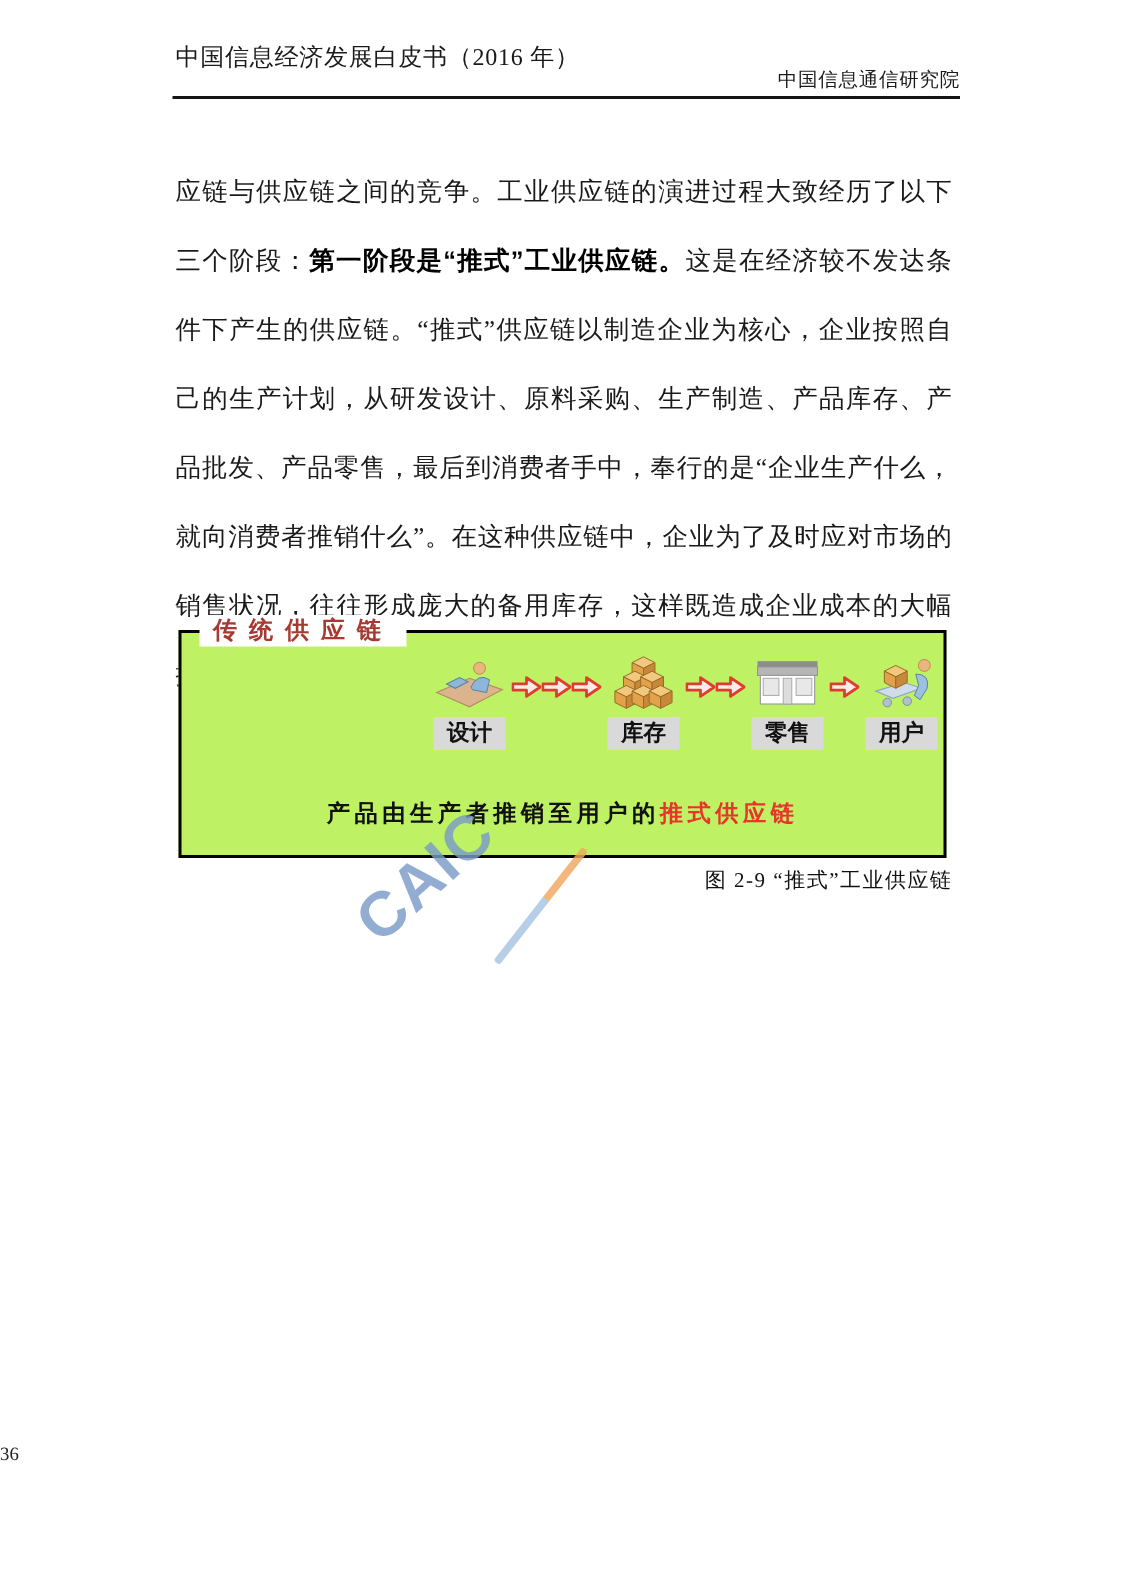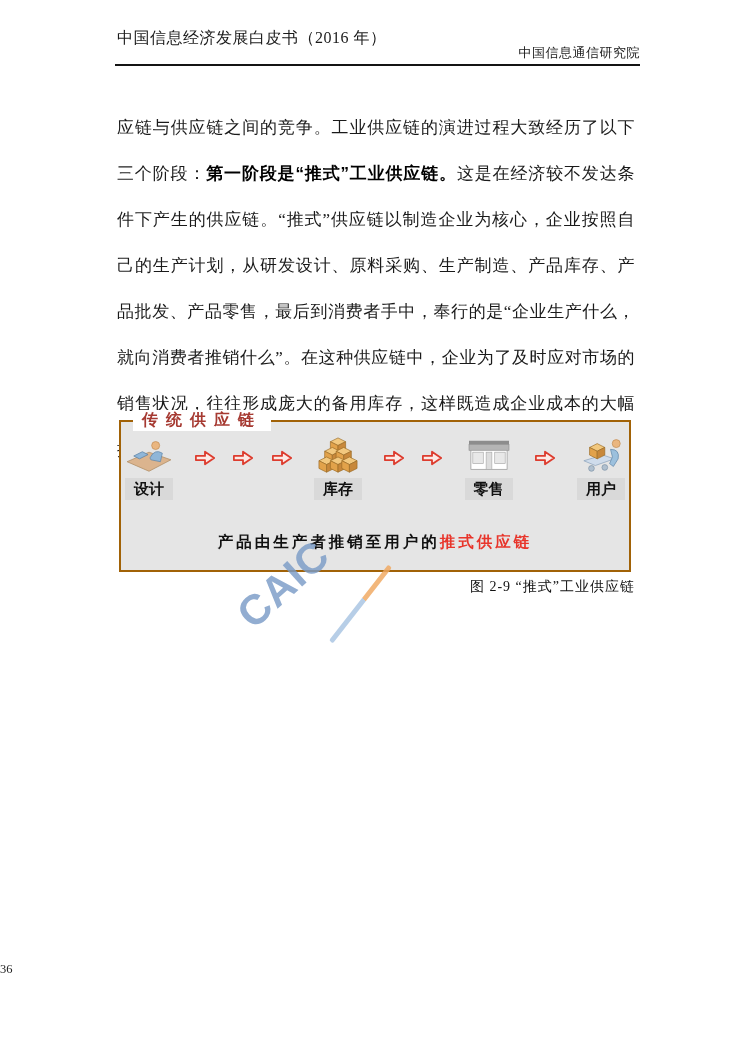--- a/index.html
+++ b/index.html
@@ -18,30 +18,30 @@
     font-size:17px;line-height:46px;
     text-align:justify;text-justify:inter-character;
     letter-spacing:.5px;
   }
   .para-1{top:88px;}
   .para-2{top:612px;text-indent:2em;}
   .run-bold{font-family:"Liberation Sans","DejaVu Sans",sans-serif;font-weight:bold;color:#000;}
   
   .figure-box{
     position:absolute;left:119px;top:420px;width:508px;height:148px;
-    border:2px solid #a16207;background:#e5e5e5;
+    border:2px solid #000000;background:#bef264;
   }
   .figure-title{
     position:absolute;left:12px;top:-12px;background:#fff;padding:0 9px;
     font-family:"Liberation Sans","DejaVu Sans",sans-serif;font-weight:bold;
     font-size:16px;letter-spacing:8px;color:#a63a32;white-space:nowrap;
   }
   .stages-row{
     position:absolute;left:0;top:14px;width:100%;
-    display:flex;justify-content:space-between;align-items:flex-start;
+    display:flex;justify-content:flex-end;align-items:flex-start;
   }
   .stage{width:56px;display:flex;flex-direction:column;align-items:center;}
   .stage svg{display:block;}
   .stage-label{
     margin-top:2px;background:#d9d9d9;color:#111;
     font-family:"Liberation Sans","DejaVu Sans",sans-serif;font-weight:bold;
     font-size:15px;line-height:22px;padding:0 9px;white-space:nowrap;
   }
   .flow-arrow{margin-top:13px;flex:0 0 auto;}
   .figure-bottom{

